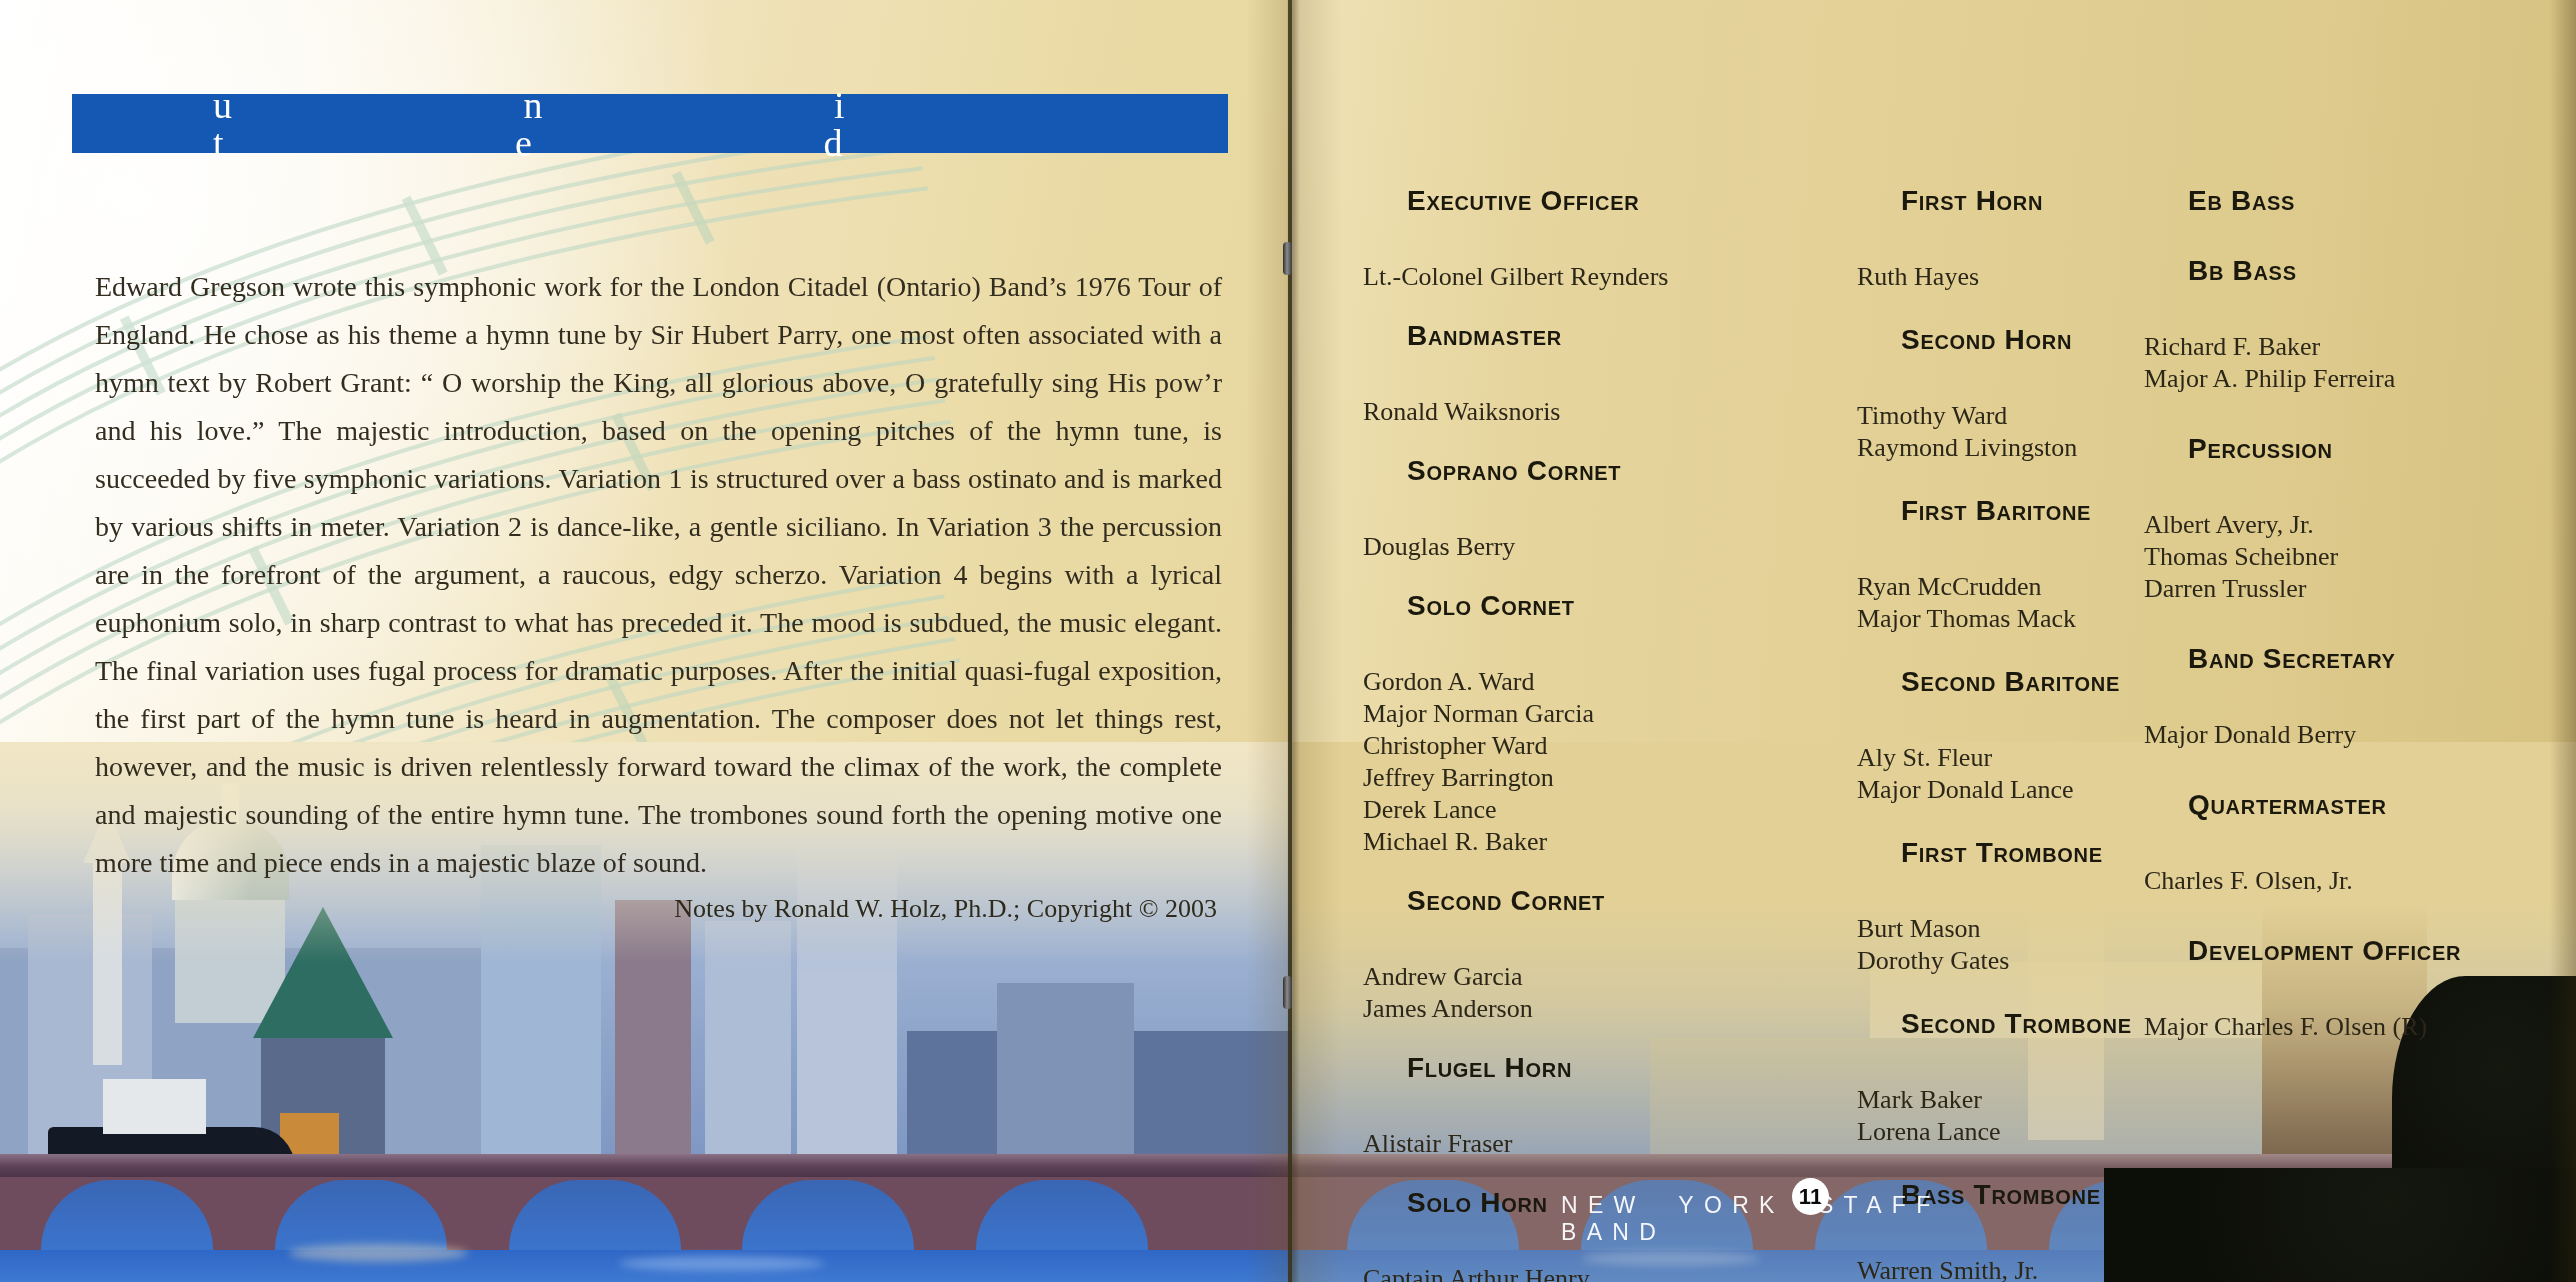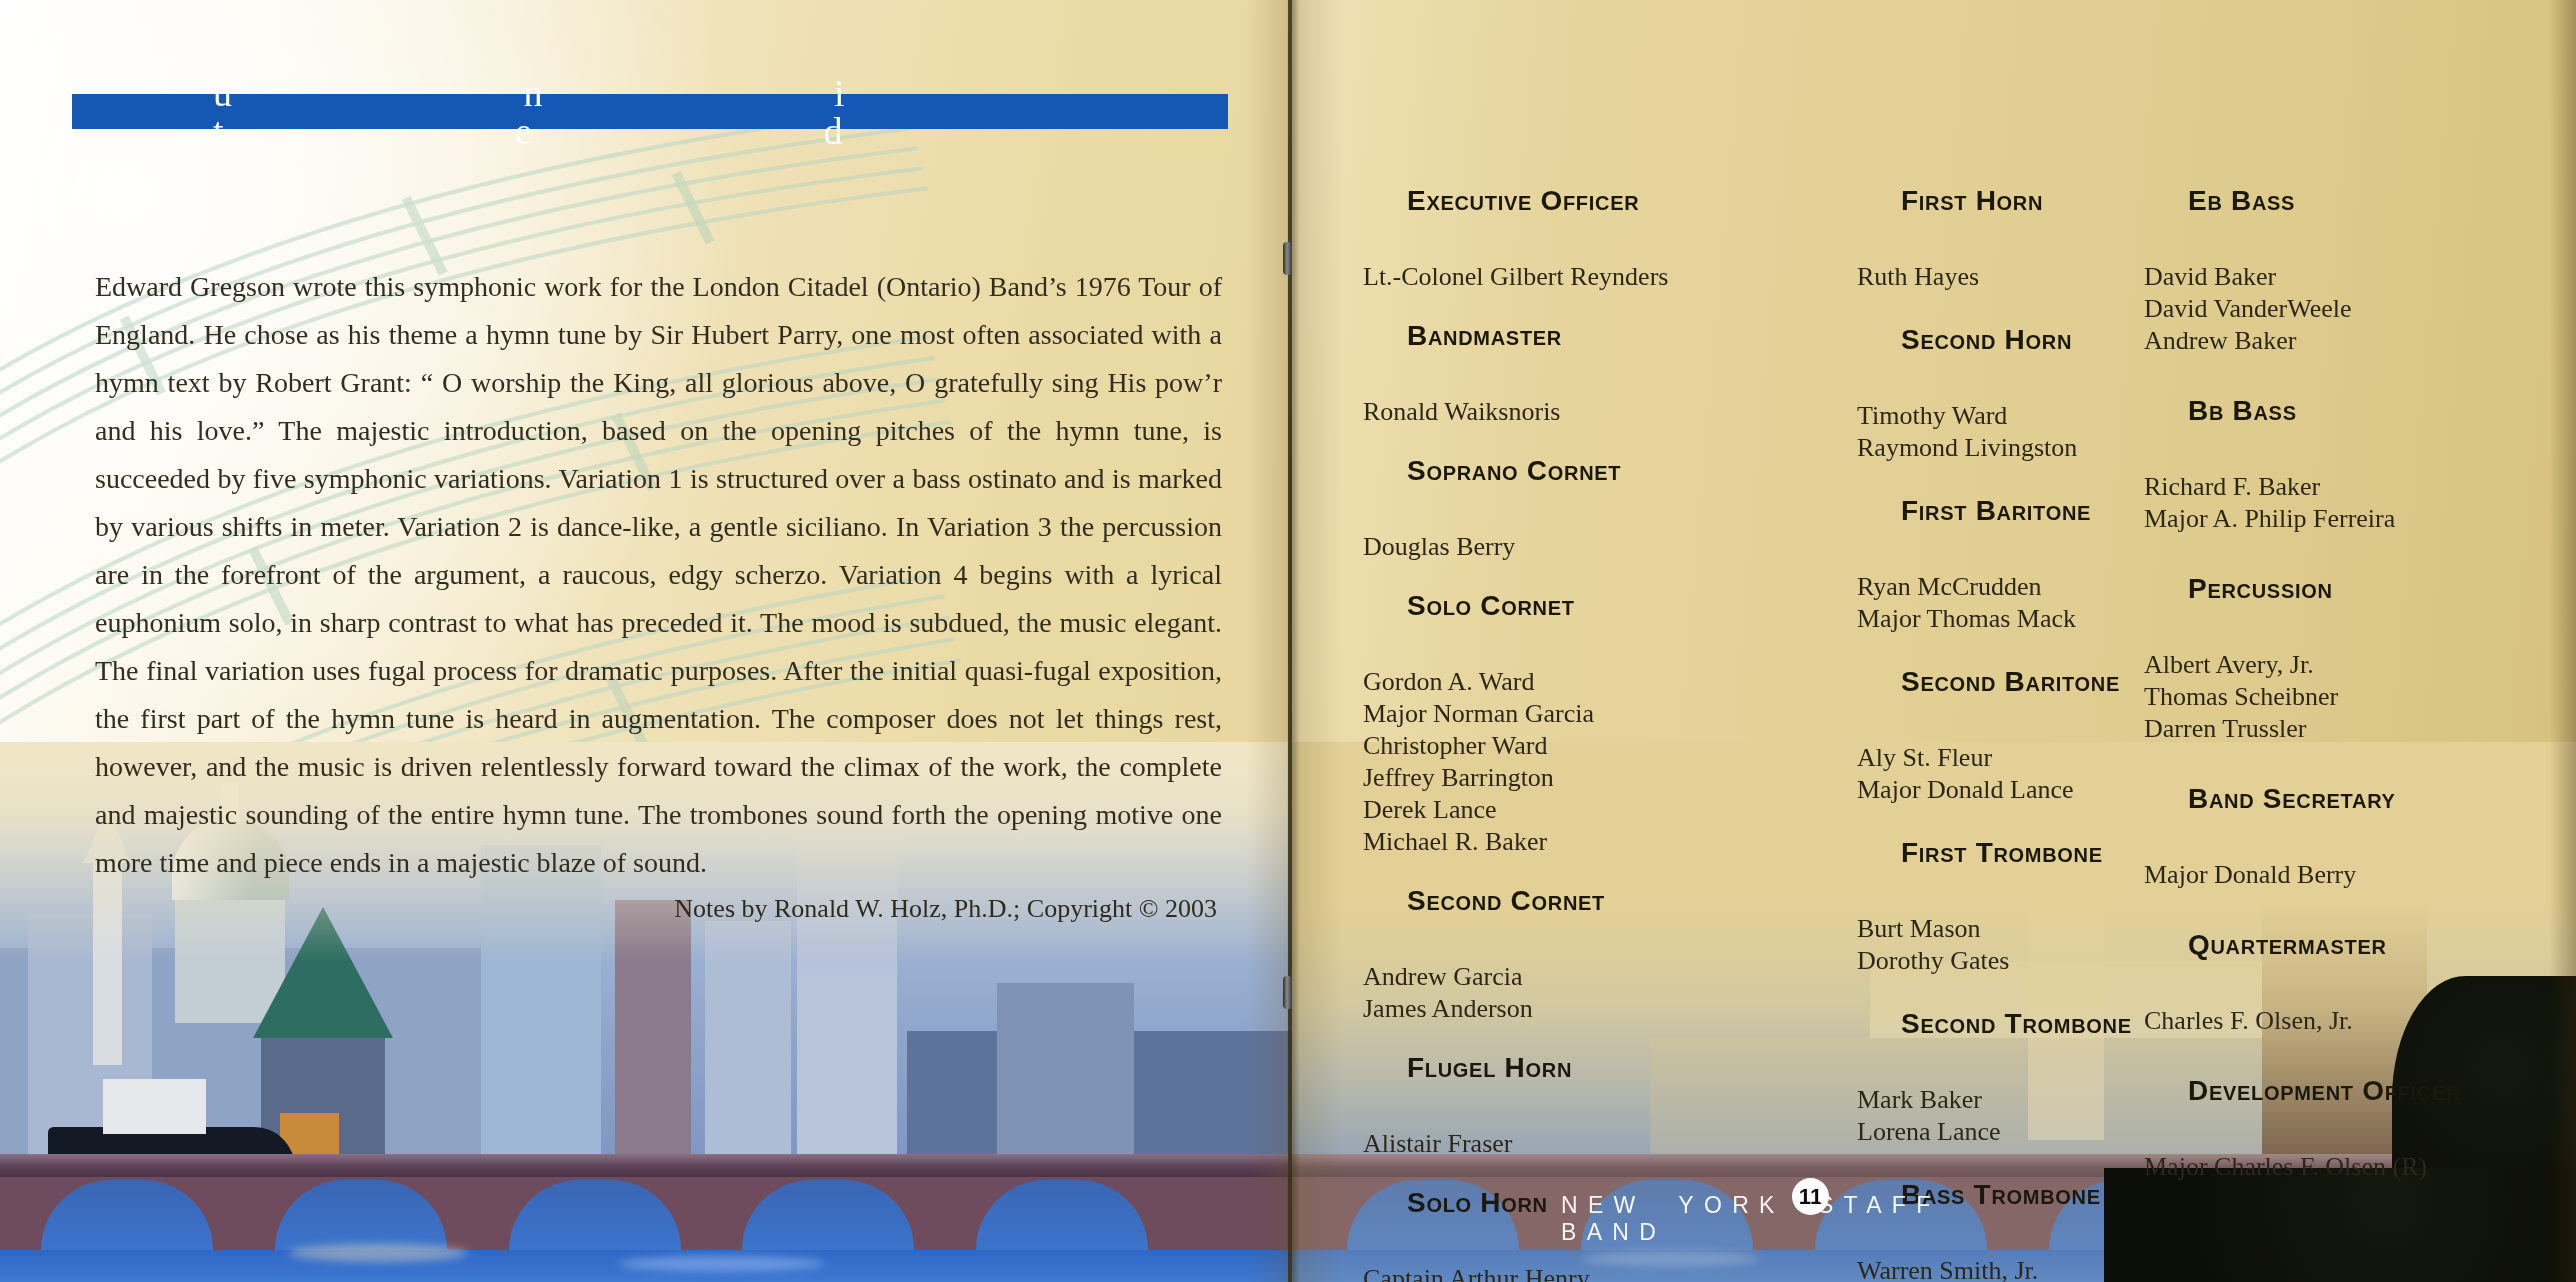--- a/index.html
+++ b/index.html
@@ -9,21 +9,21 @@
   .page{position:absolute;top:0;height:1283px;}
   #page-left{left:0;width:1292px;
     background:linear-gradient(100deg,#ffffff 0%,#fdf9ee 10%,#f6edd2 28%,#efe1b6 52%,#eadbA6 72%,#e6d49c 100%);}
   #page-right{left:1292px;width:1284px;
     background:linear-gradient(95deg,#efe2b6 0%,#e6d59e 18%,#e2d096 45%,#ddca8c 75%,#d5c07e 100%);}
   .white-bloom{position:absolute;left:0;top:0;width:756px;height:894px;z-index:1;
     background:radial-gradient(ellipse at 18% 22%,rgba(255,255,255,.95) 0%,rgba(255,255,255,.55) 38%,rgba(255,255,255,0) 68%);}
   
   .watermark{position:absolute;left:-41px;top:41px;z-index:2;opacity:.55;}
   
-  .banner{position:absolute;left:72px;top:94px;width:1156px;height:35px;z-index:6;
+  .banner{position:absolute;left:72px;top:94px;width:1156px;height:59px;z-index:6;
     display:flex;align-items:center;justify-content:center;}
   .banner-title{color:#ffffff;font-family:"Liberation Serif",serif;font-size:38px;
     letter-spacing:141px;padding-left:141px;line-height:1;}
   
   .lp-heading{position:absolute;left:95px;top:173px;z-index:6;
     font-family:"Liberation Sans",sans-serif;font-weight:bold;font-size:32px;color:#17140c;}
   .lp-body{position:absolute;left:95px;top:235px;width:1127px;z-index:6;
     font-size:28px;line-height:48px;color:#332d20;text-align:justify;}
   .lp-credit{position:absolute;left:543px;top:894px;width:674px;z-index:6;
     font-size:26px;color:#2e2a1c;text-align:right;}
@@ -296,25 +296,20 @@
     <div class="sec-title">Euphonium</div>
     <div class="sec-names">
           <div>Aaron VanderWeele</div>
           <div>Craig H. Evans</div>
         </div>
   </div>
 </div>
   <div class="pcol" id="col-2">
   <div class="section">
     <div class="sec-title">Eb Bass</div>
-    <div class="sec-names">
-          <div>David Baker</div>
-          <div>David VanderWeele</div>
-          <div>Andrew Baker</div>
-        </div>
   </div>
 
   <div class="section">
     <div class="sec-title">Bb Bass</div>
     <div class="sec-names">
           <div>Richard F. Baker</div>
           <div>Major A. Philip Ferreira</div>
         </div>
   </div>
 

